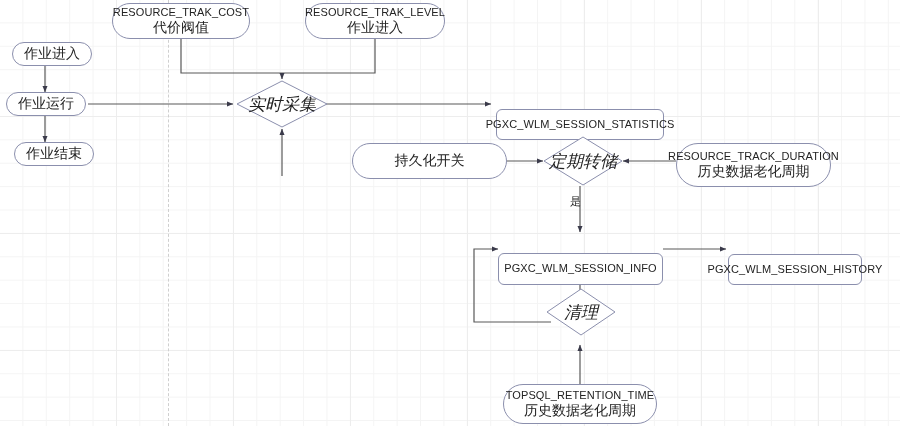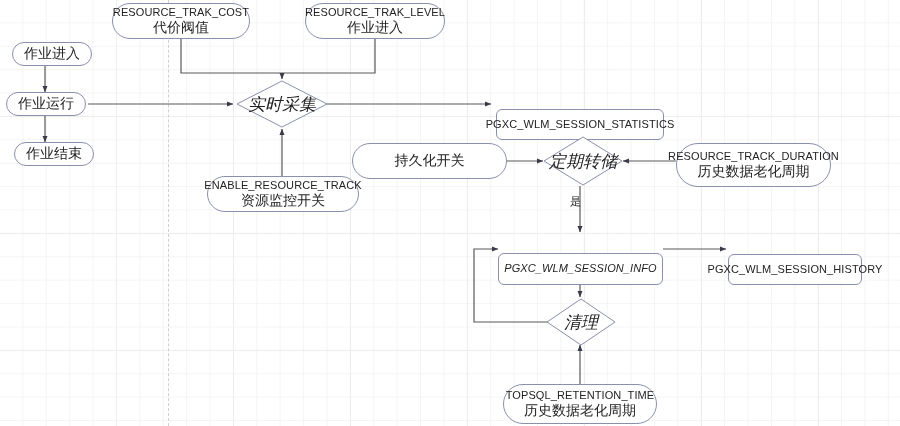--- a/index.html
+++ b/index.html
@@ -131,24 +131,20 @@
     <span class="t-cn">作业进入</span>
   </div>
 
   <div class="diamond" style="left:236px;top:80px;width:92px;height:48px;">
     <svg class="dshape" viewBox="0 0 92 48" preserveAspectRatio="none" xmlns="http://www.w3.org/2000/svg">
       <polygon points="46,1 91,24 46,47 1,24" fill="#ffffff" stroke="#8b8fad" stroke-width="1"></polygon>
     </svg>
     <div class="dlabel">实时采集</div>
   </div>
 
-  <div class="node rounded" style="left:207px;top:176px;width:152px;height:36px;">
-    <span class="t-en">ENABLE_RESOURCE_TRACK</span>
-    <span class="t-cn">资源监控开关</span>
-  </div>
 
   <div class="node rounded" style="left:352px;top:143px;width:155px;height:36px;">
     <span class="t-cn">持久化开关</span>
   </div>
 
   <div class="node rounded" style="left:676px;top:143px;width:155px;height:44px;">
     <span class="t-en">RESOURCE_TRACK_DURATION</span>
     <span class="t-cn">历史数据老化周期</span>
   </div>
 
@@ -158,29 +154,29 @@
 
   <div class="diamond" style="left:543px;top:136px;width:80px;height:50px;">
     <svg class="dshape" viewBox="0 0 80 50" preserveAspectRatio="none" xmlns="http://www.w3.org/2000/svg">
       <polygon points="40,1 79,25 40,49 1,25" fill="#ffffff" stroke="#8b8fad" stroke-width="1"></polygon>
     </svg>
     <div class="dlabel">定期转储</div>
   </div>
 
   <div class="edgelabel" style="left:570px;top:194px;">是</div>
 
-  <div class="node rect" style="left:498px;top:233px;width:165px;height:32px;font-style:italic;">
+  <div class="node rect" style="left:498px;top:233px;width:165px;height:32px;">
     <span class="t-en">PGXC_WLM_SESSION_INFO</span>
   </div>
 
   <div class="node rect" style="left:728px;top:234px;width:134px;height:31px;">
     <span class="t-en">PGXC_WLM_SESSION_HISTORY</span>
   </div>
 
-  <div class="diamond" style="left:546px;top:298px;width:70px;height:48px;text-align:center;">
+  <div class="diamond" style="left:546px;top:288px;width:70px;height:48px;text-align:center;">
     <svg class="dshape" viewBox="0 0 70 48" preserveAspectRatio="none" xmlns="http://www.w3.org/2000/svg">
       <polygon points="35,1 69,24 35,47 1,24" fill="#ffffff" stroke="#8b8fad" stroke-width="1"></polygon>
     </svg>
     <div class="dlabel">清理</div>
   </div>
 
   <div class="node rounded" style="left:503px;top:384px;width:154px;height:40px;">
     <span class="t-en">TOPSQL_RETENTION_TIME</span>
     <span class="t-cn">历史数据老化周期</span>
   </div>

